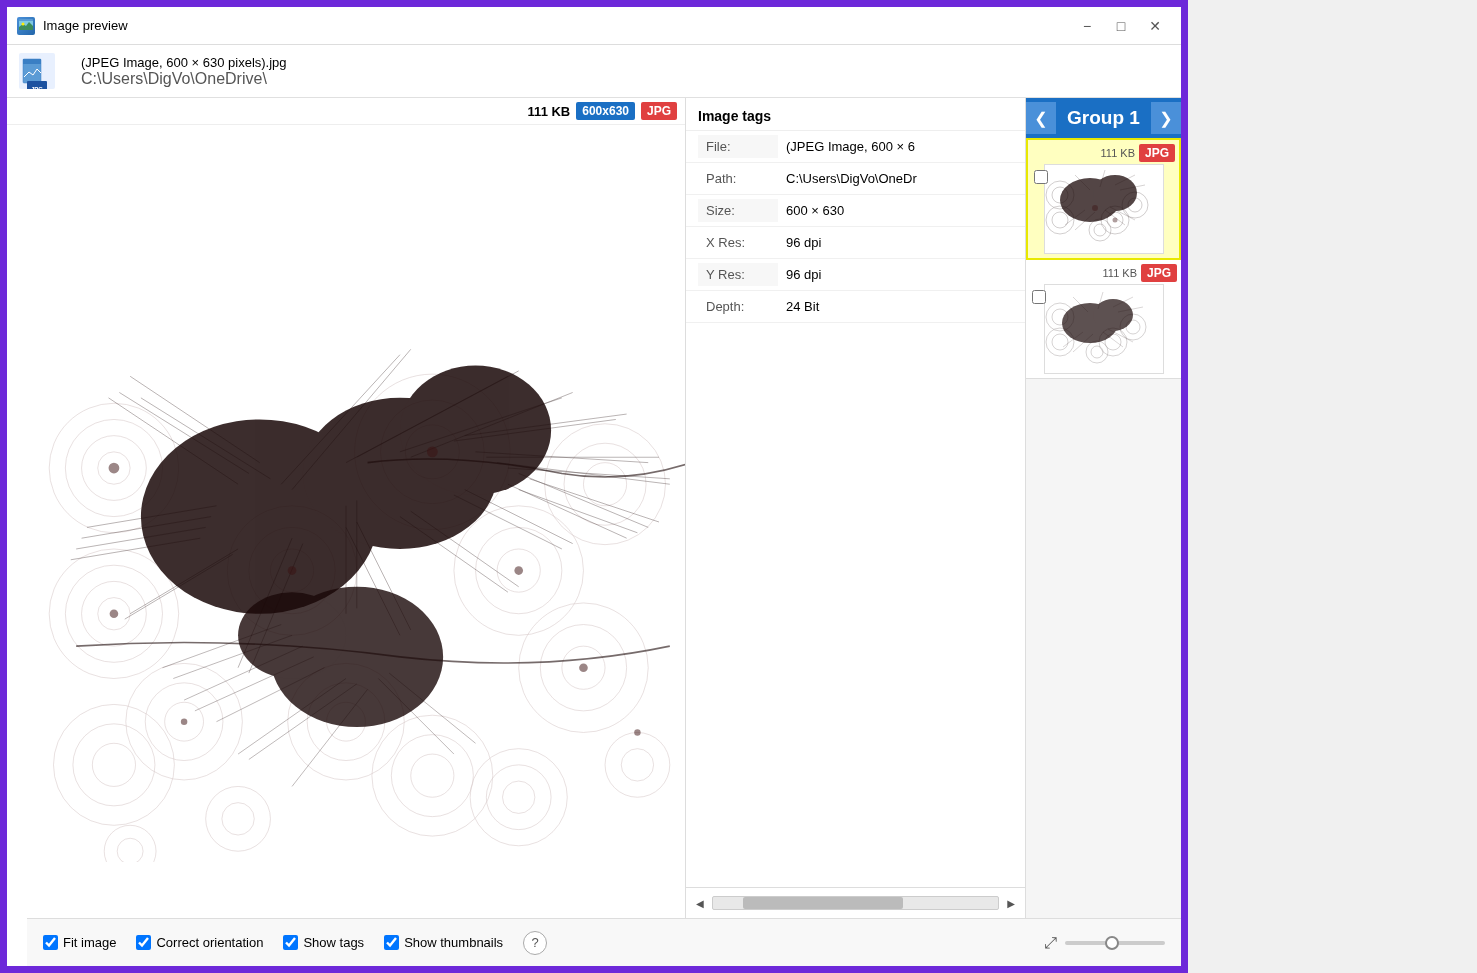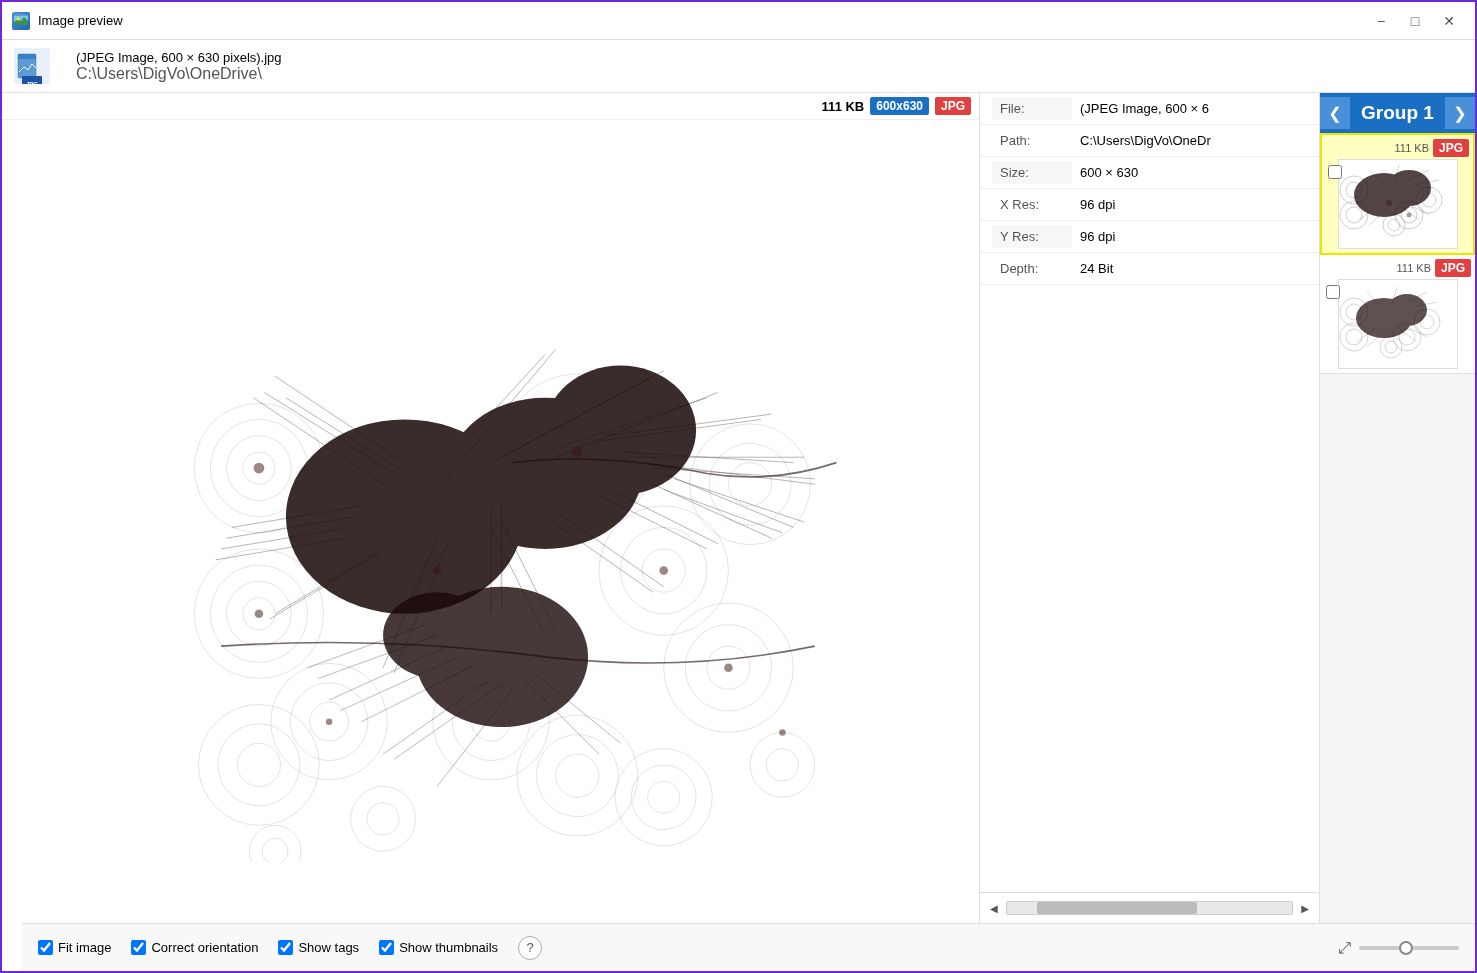--- a/index.html
+++ b/index.html
@@ -1,18 +1,18 @@
 <!DOCTYPE html>
 <html><head>
   <meta charset="utf-8">
   <style>
     * { box-sizing: border-box; margin: 0; padding: 0; }
     body { font-family: 'Segoe UI', Arial, sans-serif; font-size: 13px; background: #f0f0f0; width: 1477px; height: 973px; overflow: hidden; }
 
-    .window { width: 1477px; height: 973px; background: #fff; border: 2px solid #6d28d9; display: flex; flex-direction: column; }
+    .window { width: 1188px; height: 973px; background: #fff; border: 7px solid #6d28d9; display: flex; flex-direction: column; }
 
     
     .title-bar { background: #fff; border-bottom: 1px solid #ddd; padding: 6px 10px; display: flex; align-items: center; justify-content: space-between; height: 38px; }
     .title-bar-left { display: flex; align-items: center; gap: 8px; }
     .title-bar-icon { width: 18px; height: 18px; background: linear-gradient(135deg, #4a90d9, #2266aa); border-radius: 2px; display: flex; align-items: center; justify-content: center; }
     .title-bar-title { font-size: 13px; font-weight: 400; color: #000; }
     .title-bar-controls { display: flex; gap: 2px; }
     .title-bar-btn { width: 32px; height: 26px; border: none; background: transparent; cursor: pointer; font-size: 14px; color: #555; display: flex; align-items: center; justify-content: center; }
 
     
@@ -258,20 +258,21 @@
             <circle cx="250" cy="360" r="4"></circle>
             <circle cx="520" cy="450" r="4"></circle>
             <circle cx="570" cy="510" r="3"></circle>
             <circle cx="150" cy="500" r="3"></circle>
           </g>
         </svg>
       </div>
     </div>
 
     <div class="tags-panel">
+      <div class="tags-header">Image tags</div>
       <div>
         <div class="tag-row">
           <span class="tag-label">File:</span>
           <span class="tag-value">(JPEG Image, 600 × 6</span>
         </div>
         <div class="tag-row tag-row-alt">
           <span class="tag-label">Path:</span>
           <span class="tag-value">C:\Users\DigVo\OneDr</span>
         </div>
         <div class="tag-row">

